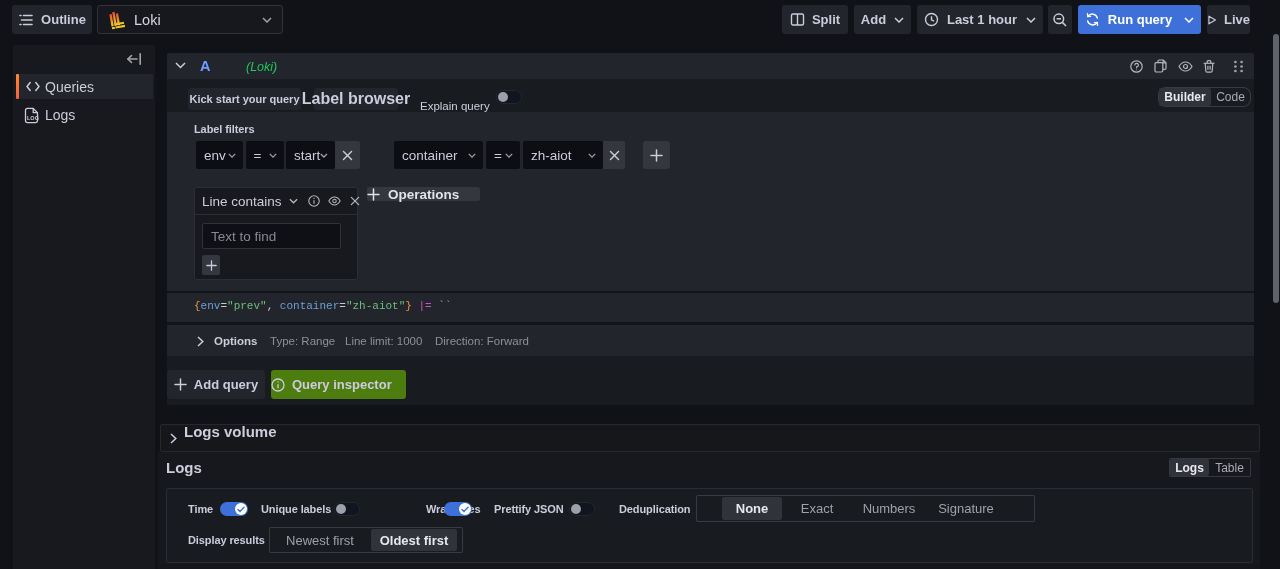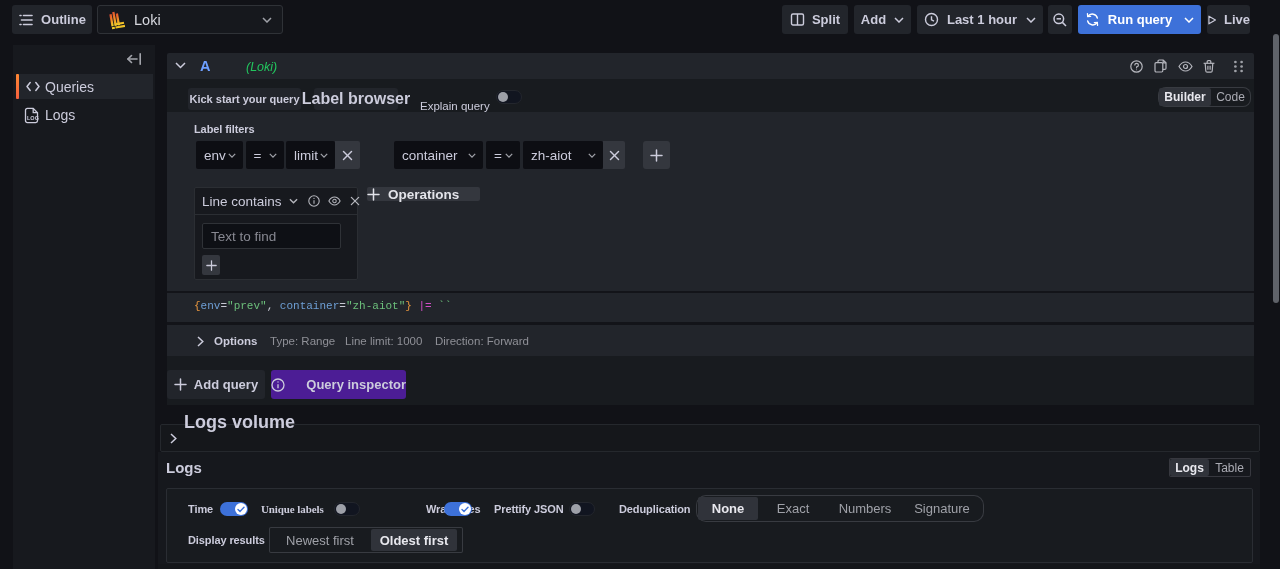--- a/index.html
+++ b/index.html
@@ -217,21 +217,21 @@
       <path d="M1 1 L5 5 L9 1"></path>
     </svg>
   </div>
 <div class="sel" style="left:245.5px;top:141px;width:38px;">
     <span>=</span>
     <svg class="caret" style="width:8px;height:5px;" viewBox="0 0 10 6" fill="none" stroke="#9fa1a8" stroke-width="1.6">
       <path d="M1 1 L5 5 L9 1"></path>
     </svg>
   </div>
 <div class="sel" style="left:286px;top:141px;width:49px;">
-    <span>limit</span>
+    <span>start</span>
     <svg class="caret" style="width:8px;height:5px;" viewBox="0 0 10 6" fill="none" stroke="#9fa1a8" stroke-width="1.6">
       <path d="M1 1 L5 5 L9 1"></path>
     </svg>
   </div>
 <div class="xbtn" style="left:335px;top:141px;width:25px;">
   <svg width="11" height="11" viewBox="0 0 11 11" stroke="#ccccdc" stroke-width="1.5" stroke-linecap="round">
       <line x1="1.5" y1="1.5" x2="9.5" y2="9.5"></line>
       <line x1="9.5" y1="1.5" x2="1.5" y2="9.5"></line>
     </svg>
 </div>
@@ -327,72 +327,72 @@
 
 
 <div class="abs" style="left:167px;top:356px;width:1087px;height:49px;background:#181b1f;"></div>
 <div class="abs row" style="left:167px;top:370px;width:98px;height:29px;background:#22252b;border-radius:3px;justify-content:center;gap:7px;">
   <svg width="13" height="13" viewBox="0 0 13 13" stroke="#ccccdc" stroke-width="1.5" stroke-linecap="round">
       <line x1="6.5" y1="1" x2="6.5" y2="12"></line>
       <line x1="1" y1="6.5" x2="12" y2="6.5"></line>
     </svg>
   <span style="font-size:13px;font-weight:700;color:#ccccdc;">Add query</span>
 </div>
-<div class="abs row" style="left:271px;top:370px;width:135px;height:29px;background:#4c1d95;border-radius:3px;justify-content:space-between;gap:7px;">
+<div class="abs row" style="left:271px;top:370px;width:135px;height:29px;background:#4d7c0f;border-radius:3px;justify-content:flex-start;gap:7px;">
   <svg width="14" height="14" viewBox="0 0 14 14" fill="none" stroke="#ccccdc" stroke-width="1.3">
     <circle cx="7" cy="7" r="6"></circle>
       <line x1="7" y1="6.2" x2="7" y2="10.2"></line>
       <circle cx="7" cy="4" r="0.7" fill="#ccccdc" stroke="none"></circle>
   </svg>
   <span style="font-size:13px;font-weight:700;color:#ccccdc;">Query inspector</span>
 </div>
 
 
 <div class="abs" style="left:160px;top:424px;width:1100px;height:28px;background:#15171b;border:1px solid #25282d;border-radius:2px;"></div>
 <svg class="abs" style="left:170px;top:433px;" width="7" height="11" viewBox="0 0 7 11" fill="none" stroke="#ccccdc" stroke-width="1.5">
     <path d="M1 1 L5.8 5.5 L1 10"></path>
   </svg>
-<div class="abs" style="left:184px;top:412px;font-size:18px;font-weight:700;color:#ccccdc;">Logs volume</div>
+<div class="abs" style="left:184px;top:423px;font-size:15px;font-weight:700;color:#ccccdc;">Logs volume</div>
 
 
 <div class="abs" style="left:158px;top:452px;width:1102px;height:117px;background:#16181d;"></div>
 <div class="abs" style="left:166px;top:459px;font-size:15px;font-weight:700;color:#ccccdc;">Logs</div>
 
 <div class="abs row" style="left:1169px;top:458px;width:82px;height:19px;border:1px solid rgba(204,204,220,0.18);border-radius:2px;background:#16181d;">
   <div class="row" style="height:100%;width:39px;background:#30333a;border-radius:2px;font-size:12px;font-weight:700;color:#e8e8ee;justify-content:center;">Logs</div>
   <div class="row" style="height:100%;width:41px;font-size:12px;color:#aaabb3;justify-content:center;">Table</div>
 </div>
 
 <div class="abs" style="left:166px;top:488px;width:1087px;height:75px;background:#181b1f;border:1px solid #2a2d33;border-radius:2px;"></div>
 
 
 <div class="abs lbl" style="left:188px;top:503px;">Time</div>
 <div class="toggle abs" style="left:220px;top:502px;width:28px;height:14px;background:#3d71d9;">
   <div class="knob" style="right:1px;width:12px;height:12px;background:#ffffff;"></div>
   <svg class="abs" style="right:3px;top:4px;" width="8" height="7" viewBox="0 0 8 7" fill="none" stroke="#3d71d9" stroke-width="1.4" stroke-linecap="round">
       <path d="M1 3.5 L3 5.5 L7 1.2"></path>
     </svg>
 </div>
-<div class="abs lbl" style="left:261px;top:503px;font-family:Liberation Serif, serif;">Unique labels</div>
+<div class="abs lbl" style="left:261px;top:503px;">Unique labels</div>
 <div class="toggle abs" style="left:334px;top:502px;width:26px;height:14px;background:#111520;border:1px solid #23262d;">
   <div class="knob" style="left:1px;width:10px;height:10px;background:#9da0a8;"></div>
 </div>
 <div class="abs lbl" style="left:388px;top:503px;margin-left:38px;">Wrap lines</div>
 <div class="toggle abs" style="left:444px;top:502px;width:28px;height:14px;background:#3d71d9;">
   <div class="knob" style="right:1px;width:12px;height:12px;background:#ffffff;"></div>
   <svg class="abs" style="right:3px;top:4px;" width="8" height="7" viewBox="0 0 8 7" fill="none" stroke="#3d71d9" stroke-width="1.4" stroke-linecap="round">
       <path d="M1 3.5 L3 5.5 L7 1.2"></path>
     </svg>
 </div>
 <div class="abs lbl" style="left:494px;top:503px;">Prettify JSON</div>
 <div class="toggle abs" style="left:569px;top:502px;width:26px;height:14px;background:#111520;border:1px solid #23262d;">
   <div class="knob" style="left:1px;width:10px;height:10px;background:#9da0a8;"></div>
 </div>
 <div class="abs lbl" style="left:619px;top:503px;">Deduplication</div>
-<div class="abs row" style="left:696px;top:495px;width:288px;height:27px;border:1px solid rgba(204,204,220,0.18);border-radius:10px;background:#181b1f;">
+<div class="abs row" style="left:696px;top:495px;width:339px;height:27px;border:1px solid rgba(204,204,220,0.18);border-radius:2px;background:#181b1f;padding-left:24px;">
   <div class="row" style="height:23px;width:60px;margin:0 1px;background:#30333a;border-radius:2px;font-size:13px;font-weight:600;color:#e8e8ee;justify-content:center;">None</div>
   <div class="row" style="height:100%;width:68px;font-size:13px;color:#9fa1a8;justify-content:center;">Exact</div>
   <div class="row" style="height:100%;width:76px;font-size:13px;color:#9fa1a8;justify-content:center;">Numbers</div>
   <div class="row" style="height:100%;width:78px;font-size:13px;color:#9fa1a8;justify-content:center;">Signature</div>
 </div>
 
 
 <div class="abs lbl" style="left:188px;top:534px;">Display results</div>
 <div class="abs row" style="left:269px;top:527px;width:194px;height:26px;border:1px solid rgba(204,204,220,0.18);border-radius:2px;background:#181b1f;">
   <div class="row" style="height:100%;width:100px;font-size:13px;color:#9fa1a8;justify-content:center;">Newest first</div>

